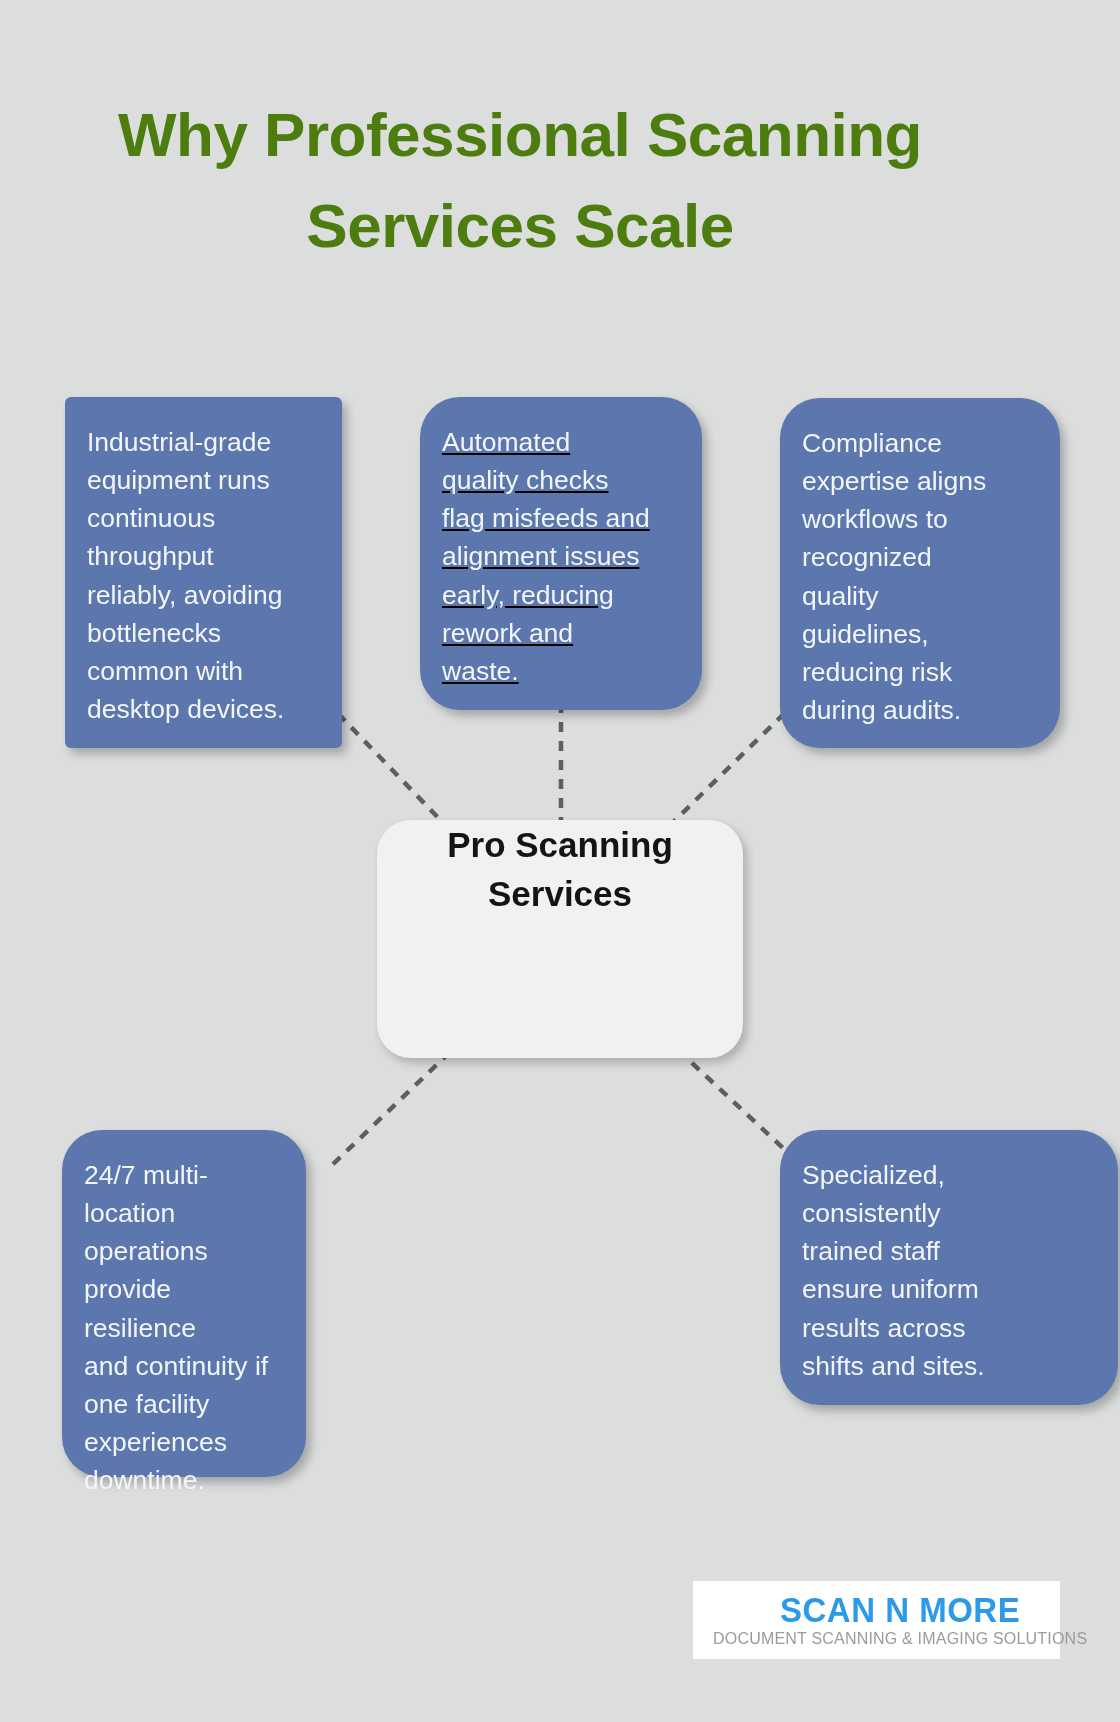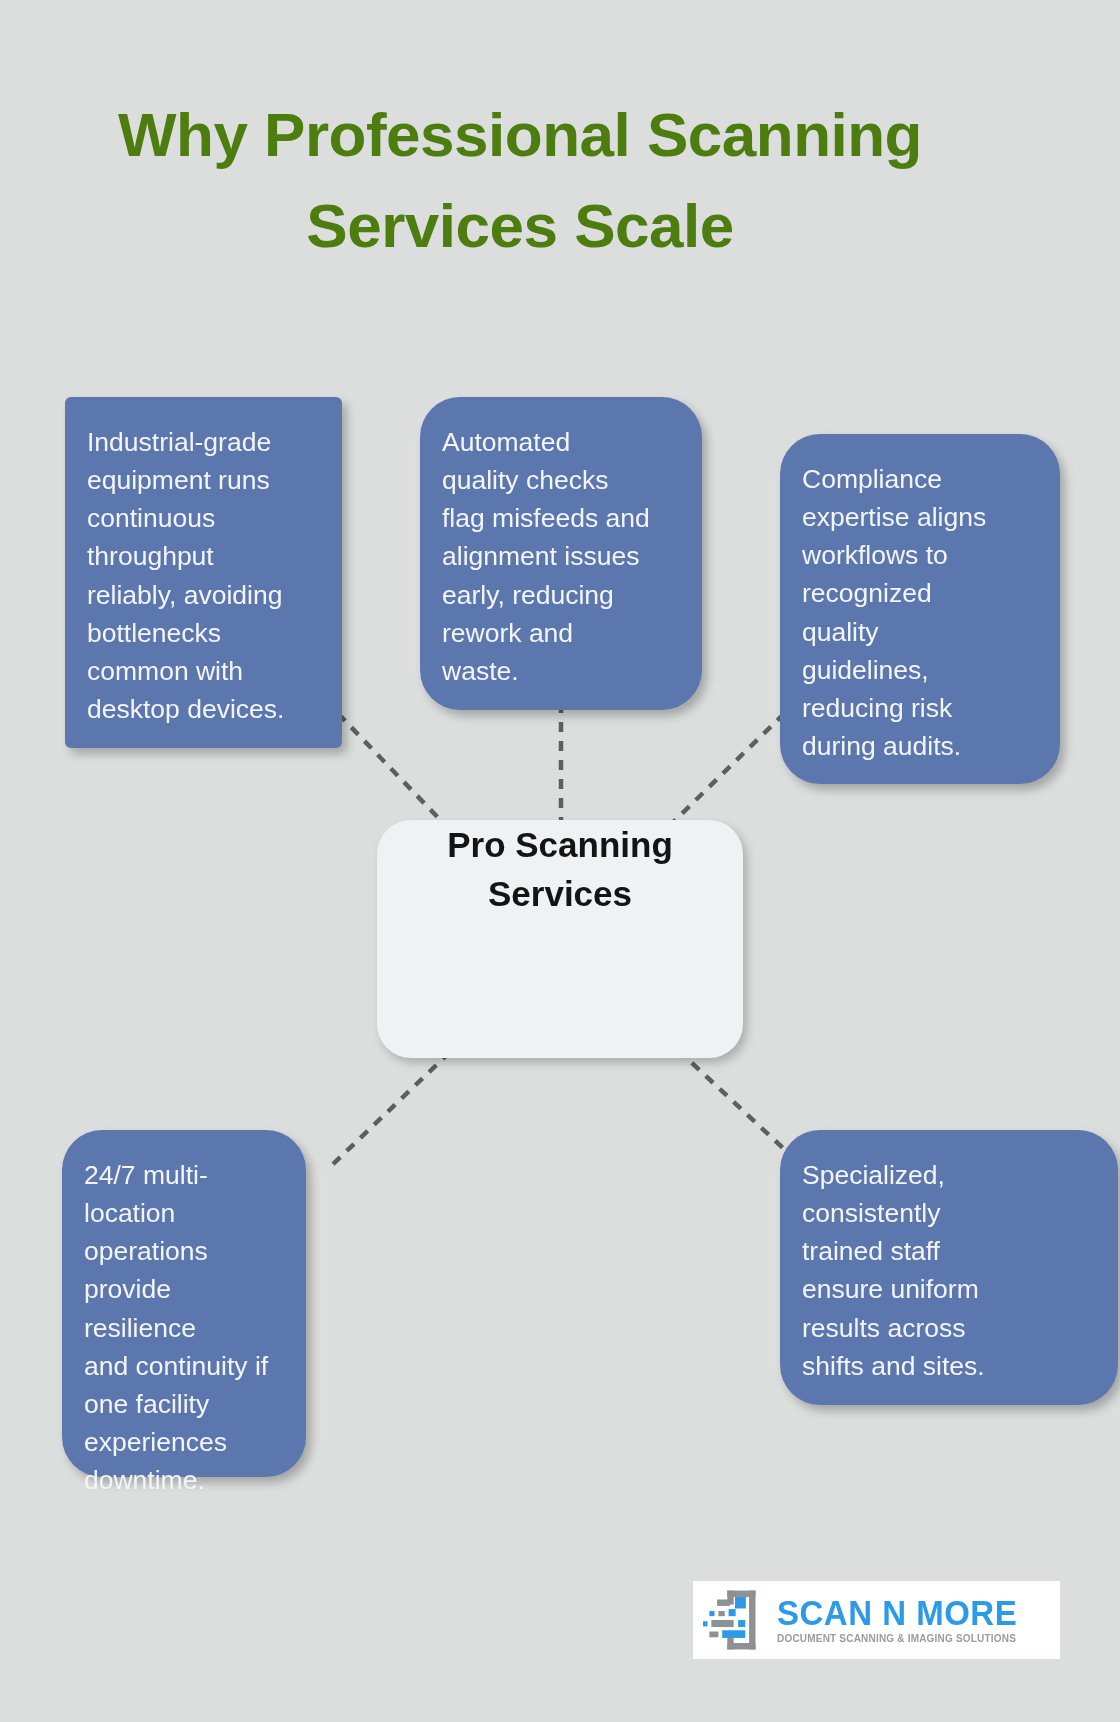--- a/index.html
+++ b/index.html
@@ -49,22 +49,22 @@
     padding: 26px 22px;
   }
   .card p {
     margin: 0;
     color: #f3f5f8;
     font-size: 26.5px;
     line-height: 1.44;
     white-space: pre-line;
   }
   .card-top-left    { left: 65px;  top: 397px;  width: 277px; height: 351px; border-radius: 6px; }
-  .card-top-middle  { left: 420px; top: 397px;  width: 282px; height: 313px; }
-  .card-top-right   { left: 780px; top: 398px;  width: 280px; height: 350px; margin-top: 36px; }
+  .card-top-middle  { left: 420px; top: 397px;  width: 282px; height: 313px; text-decoration: underline; }
+  .card-top-right   { left: 780px; top: 398px;  width: 280px; height: 350px; }
   .card-bottom-left { left: 62px;  top: 1130px; width: 244px; height: 347px; }
   .card-bottom-right{ left: 780px; top: 1130px; width: 338px; height: 275px; }
   .center-node {
     position: absolute;
     left: 377px;
     top: 820px;
     width: 366px;
     height: 238px;
     background: #f0f1f2;
     border-radius: 34px;
@@ -86,34 +86,34 @@
     top: 1581px;
     width: 367px;
     height: 78px;
     background: #ffffff;
     display: flex;
     align-items: center;
     box-sizing: border-box;
     padding: 6px 10px 6px 10px;
     gap: 10px;
   }
-  .logo-text { display: flex; flex-direction: column; justify-content: center; }
+  .logo-text { display: flex; flex-direction: column; justify-content: center; align-items: center; }
   .logo-name {
     font-size: 33px;
     font-weight: 700;
     color: #2d9ae8;
     letter-spacing: 0.5px;
     line-height: 1;
     white-space: nowrap;
     transform: scaleY(1.08);
     transform-origin: left center;
   }
   .logo-tagline {
-    font-size: 10px;
-    font-weight: 700;
+    font-size: 16px;
+    font-weight: 400;
     color: #9b9b9b;
     letter-spacing: 0.2px;
     white-space: nowrap;
     margin-top: 4px;
   }
 </style>
 </head>
 <body>
 
 <div class="canvas">

